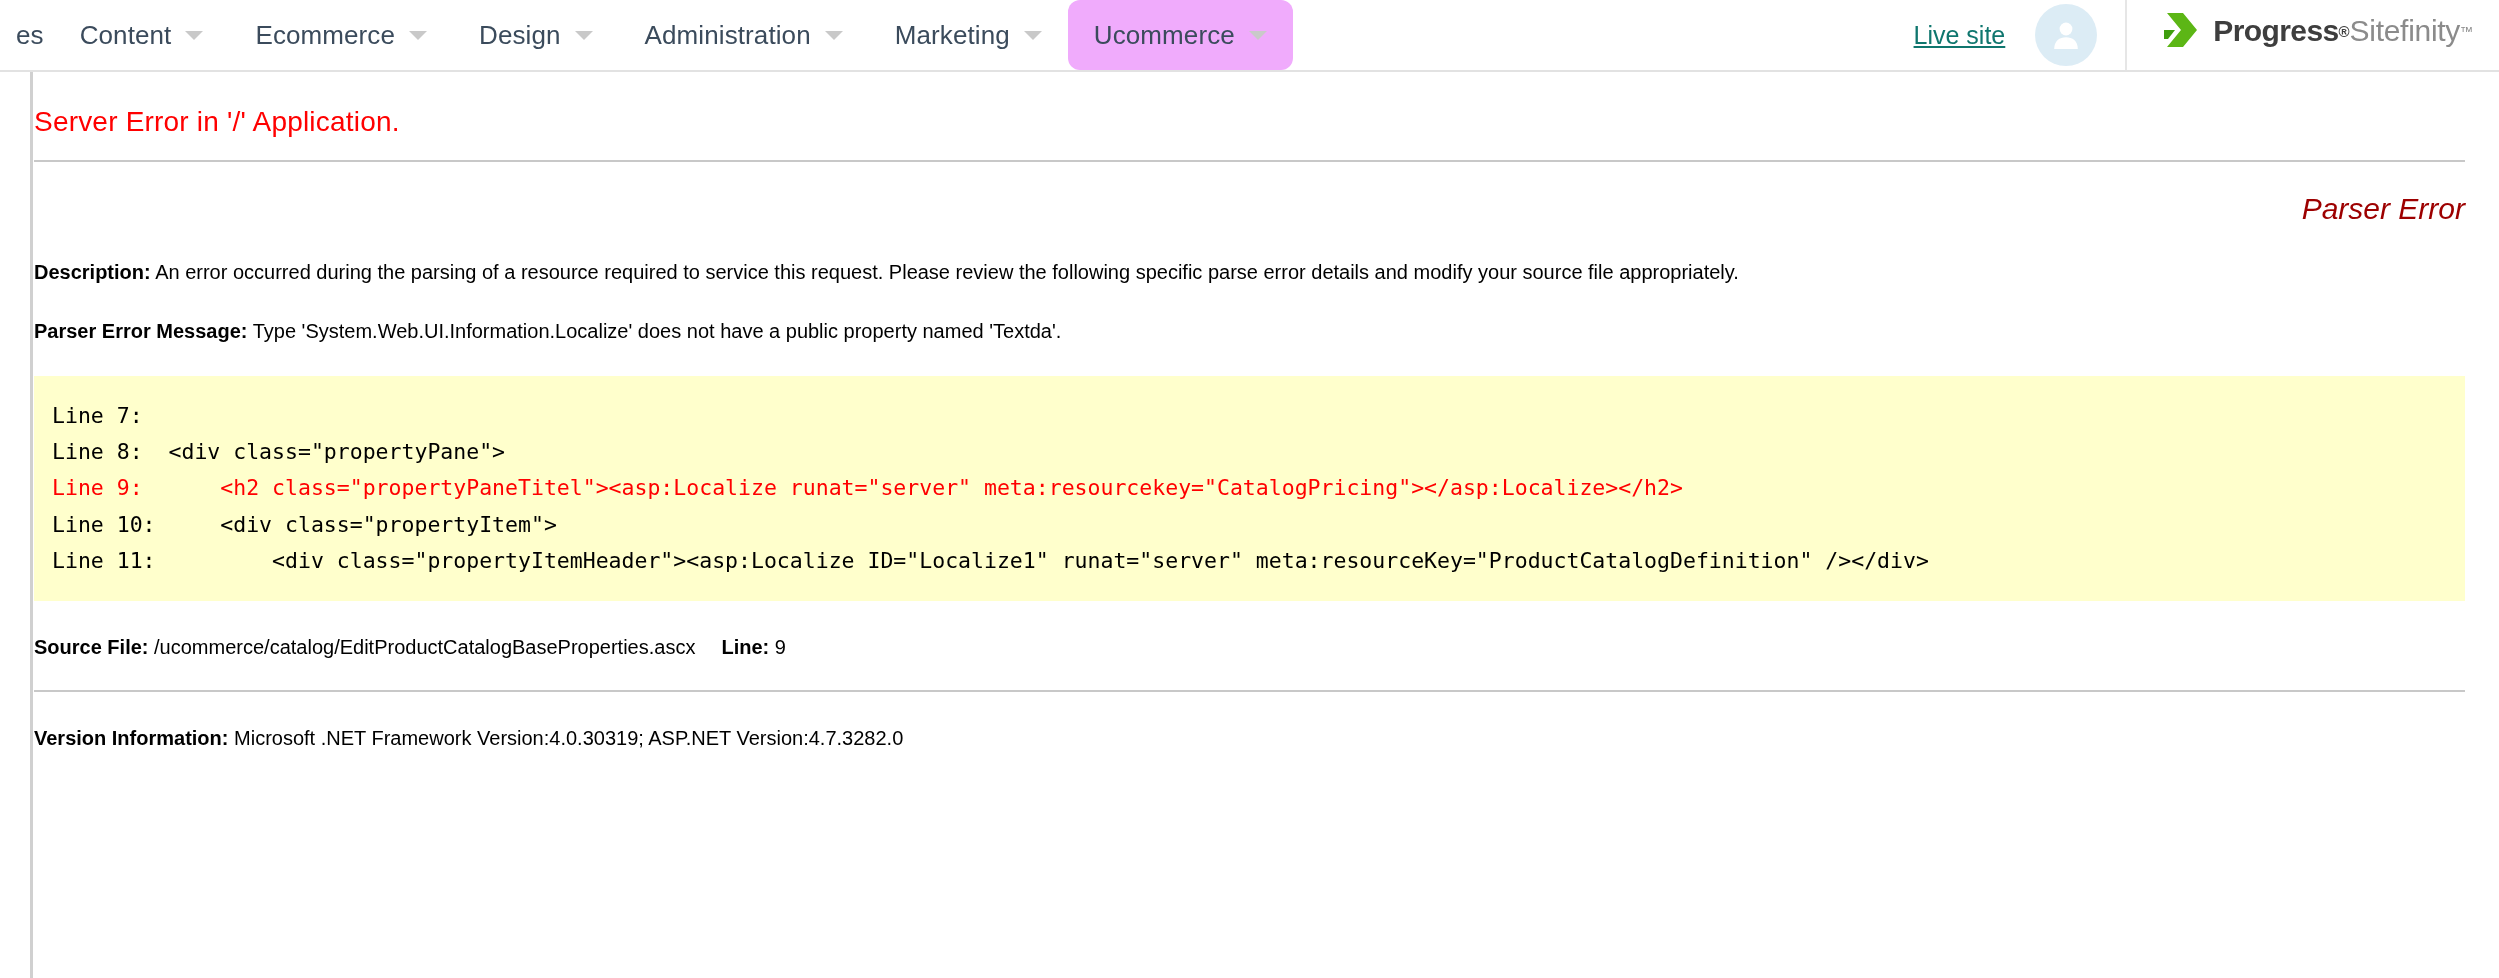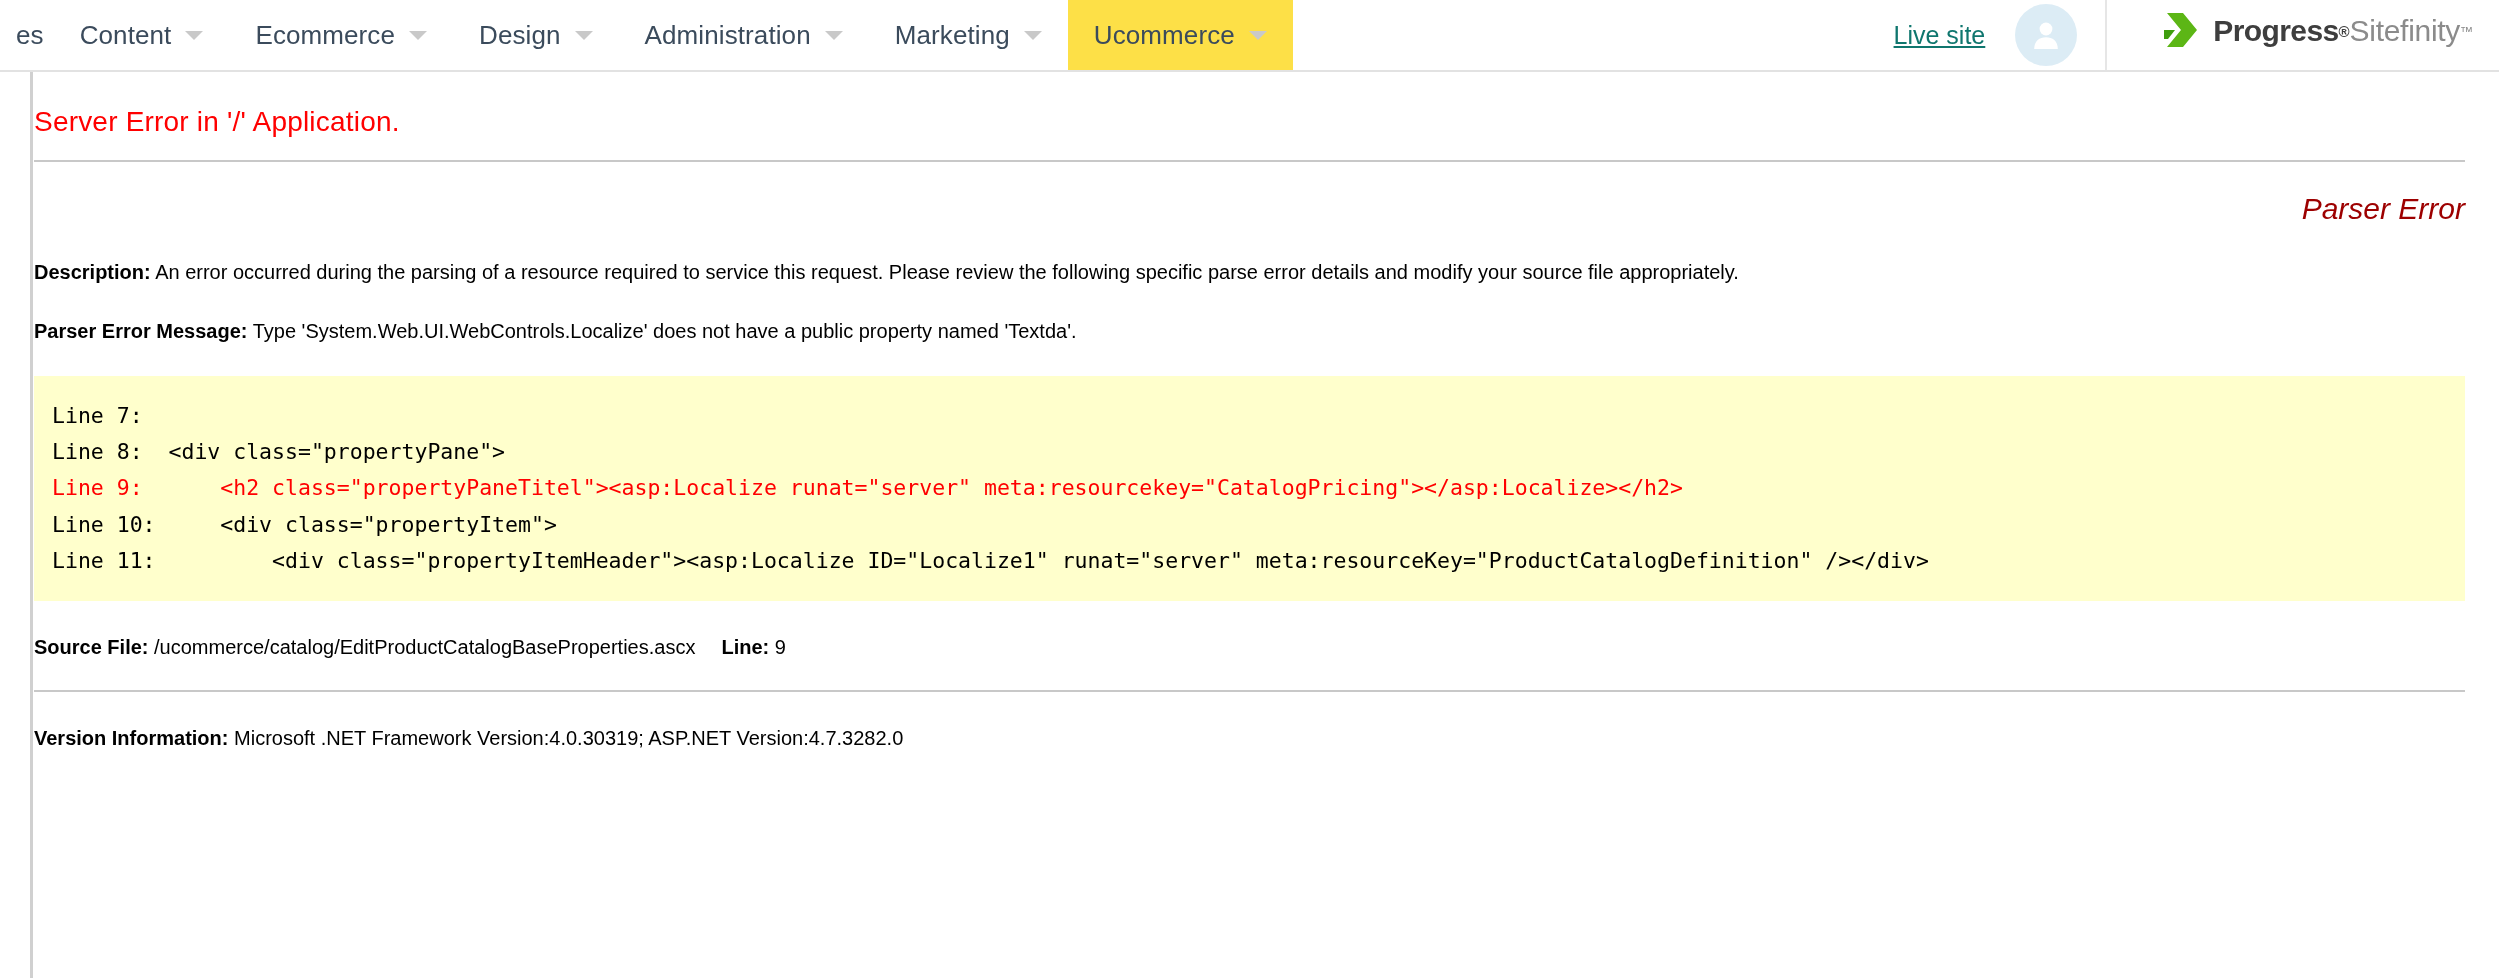--- a/index.html
+++ b/index.html
@@ -38,21 +38,22 @@
     cursor: pointer;
     height: 100%;
     letter-spacing: .1px;
   }
   .nav-item.truncated {
     padding-left: 16px;
     padding-right: 10px;
     overflow: hidden;
   }
   .nav-item.active {
-    background: #fde047;
+    background: #f0abfc;
+    border-radius: 12px;
   }
   .caret {
     display: inline-block;
     margin-left: 14px;
     width: 0; height: 0;
     border-left: 9px solid transparent;
     border-right: 9px solid transparent;
     border-top: 9px solid #c9c9c9;
   }
   .nav-right {
@@ -84,21 +85,20 @@
   .nav-divider {
     width: 2px;
     height: 100%;
     background: #e6e6e6;
   }
   .brand {
     display: flex;
     align-items: center;
     padding: 0 26px 8px 34px;
     height: 100%;
-    margin-left: 20px;
   }
   .brand-mark { margin-right: 10px; display: block; }
   .brand-progress {
     font-size: 30px;
     font-weight: bold;
     color: #3e3e3e;
     letter-spacing: -0.6px;
   }
   .brand-sup { font-size: 15px; vertical-align: super; color: #3e3e3e; font-weight: bold;}
   .brand-sitefinity {
@@ -243,21 +243,21 @@
 
     <h2 class="err-sub" style="color: rgb(157, 0, 0);">Parser Error</h2>
 
     <p class="err-line">
       <b>Description:</b>
       <span>An error occurred during the parsing of a resource required to service this request. Please review the following specific parse error details and modify your source file appropriately.</span>
     </p>
 
     <p class="err-line">
       <b>Parser Error Message:</b>
-      <span>Type 'System.Web.UI.WebControls.Localize' does not have a public property named 'Textda'.</span>
+      <span>Type 'System.Web.UI.Information.Localize' does not have a public property named 'Textda'.</span>
     </p>
 
 
     <div class="codebox" style="background: rgb(255, 255, 204);"><div>Line 7:  </div><div>Line 8:  &lt;div class="propertyPane"&gt;</div><div class="hl">Line 9:      &lt;h2 class="propertyPaneTitel"&gt;&lt;asp:Localize runat="server" meta:resourcekey="CatalogPricing"&gt;&lt;/asp:Localize&gt;&lt;/h2&gt;</div><div>Line 10:     &lt;div class="propertyItem"&gt;</div><div>Line 11:         &lt;div class="propertyItemHeader"&gt;&lt;asp:Localize ID="Localize1" runat="server" meta:resourceKey="ProductCatalogDefinition" /&gt;&lt;/div&gt;</div></div>
 
     <p class="err-line srcfile">
       <b>Source File:</b>
       <span>/ucommerce/catalog/EditProductCatalogBaseProperties.ascx</span><span class="gap"></span><b>Line:</b>
       <span>9</span>
     </p>

